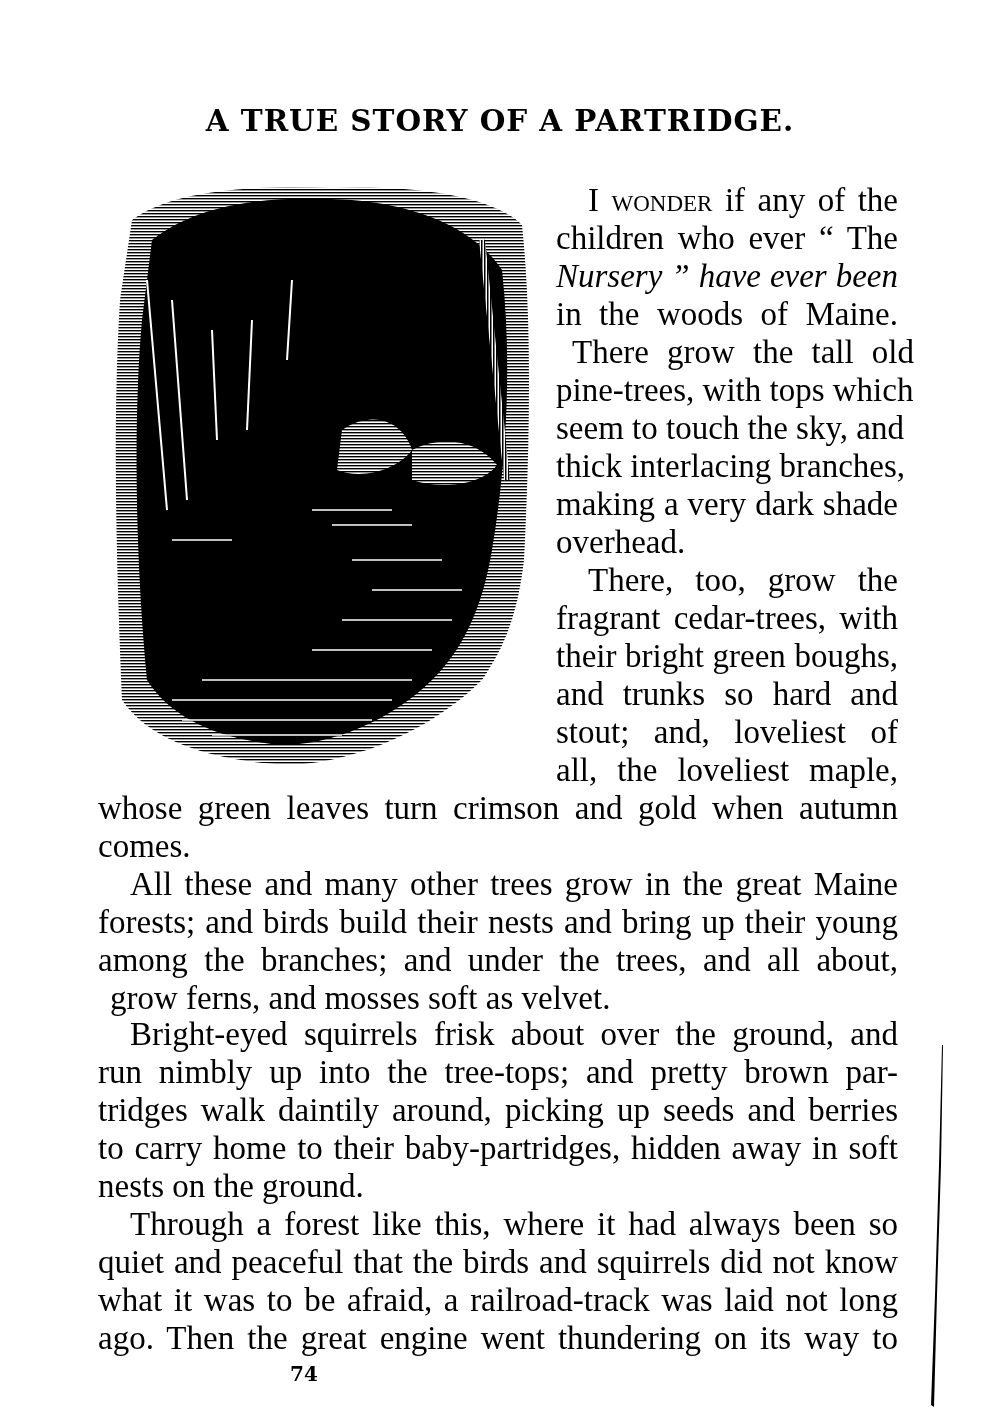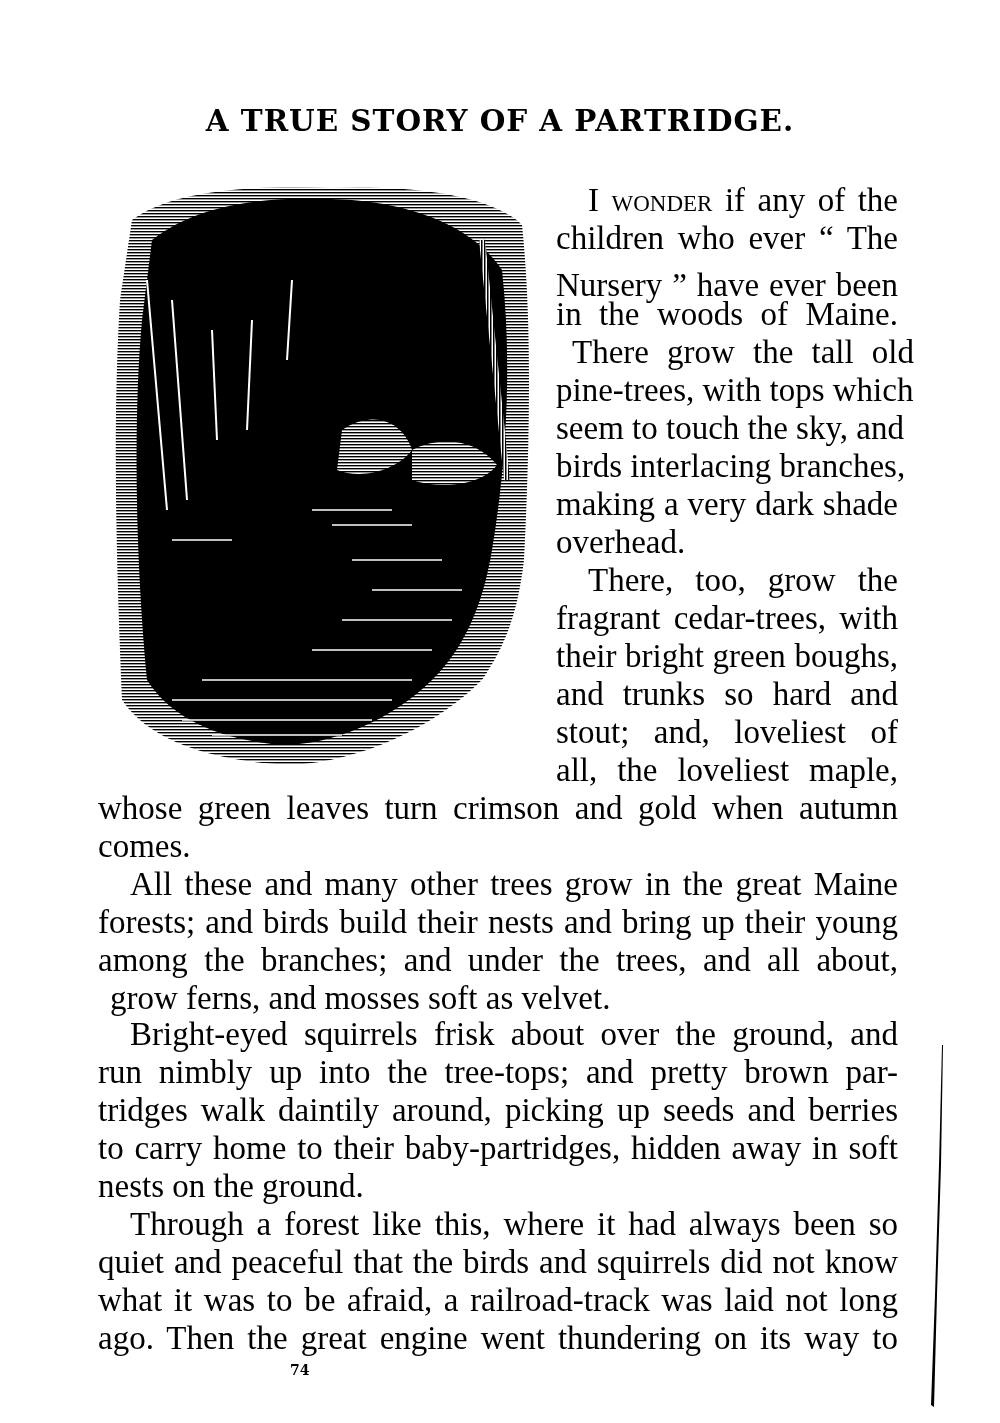--- a/index.html
+++ b/index.html
@@ -26,21 +26,21 @@
       line-height: 38px;
       text-align: justify; text-align-last: justify;
     }
     .col-right { left: 556px; width: 342px; }
     .col-full { left: 98px; width: 800px; }
     .indent { padding-left: 32px; box-sizing: border-box; }
     .last { text-align-last: left; }
     .sc { font-variant: small-caps; }
     .page-number {
       position: absolute; top: 1362px; left: 290px;
-      font-family: "DejaVu Serif", serif; font-weight: bold; font-size: 14px; text-align: right;
+      font-family: "DejaVu Serif", serif; font-weight: bold; font-size: 20px; text-align: right;
     }
     .margin-rule {
       position: absolute; left: 925px; top: 1045px; width: 20px; height: 365px;
     }
   </style>
 </head>
 <body>
 
 <div>
 
@@ -85,26 +85,26 @@
       <line x1="90" y1="500" x2="300" y2="500"></line>
       <line x1="60" y1="520" x2="280" y2="520"></line>
       <line x1="70" y1="540" x2="260" y2="540"></line>
       <line x1="100" y1="555" x2="230" y2="555"></line>
     </g>
   </svg>
 
   <div>
     <div class="text-line col-right indent" style="top:181px;"><span class="sc">I wonder</span><span> if any of the</span></div>
     <div class="text-line col-right" style="top:219px;">children who ever “ The</div>
-    <div class="text-line col-right" style="top:266px;">Nursery ” have ever been</div>
+    <div class="text-line col-right" style="top:257px;font-style:italic;">Nursery ” have ever been</div>
     <div class="text-line col-right" style="top:295px;">in the woods of Maine.</div>
     <div class="text-line col-right" style="top:333px;margin-left:16px;">There grow the tall old</div>
     <div class="text-line col-right" style="top:371px;">pine-trees, with tops which</div>
     <div class="text-line col-right" style="top:409px;">seem to touch the sky, and</div>
-    <div class="text-line col-right" style="top:447px;">birds interlacing branches,</div>
+    <div class="text-line col-right" style="top:447px;">thick interlacing branches,</div>
     <div class="text-line col-right" style="top:485px;">making a very dark shade</div>
     <div class="text-line col-right last" style="top:523px;">overhead.</div>
   </div>
 
   <div>
     <div class="text-line col-right indent" style="top:561px;">There, too, grow the</div>
     <div class="text-line col-right" style="top:599px;">fragrant cedar-trees, with</div>
     <div class="text-line col-right" style="top:637px;">their bright green boughs,</div>
     <div class="text-line col-right" style="top:675px;">and trunks so hard and</div>
     <div class="text-line col-right" style="top:713px;">stout; and, loveliest of</div>

